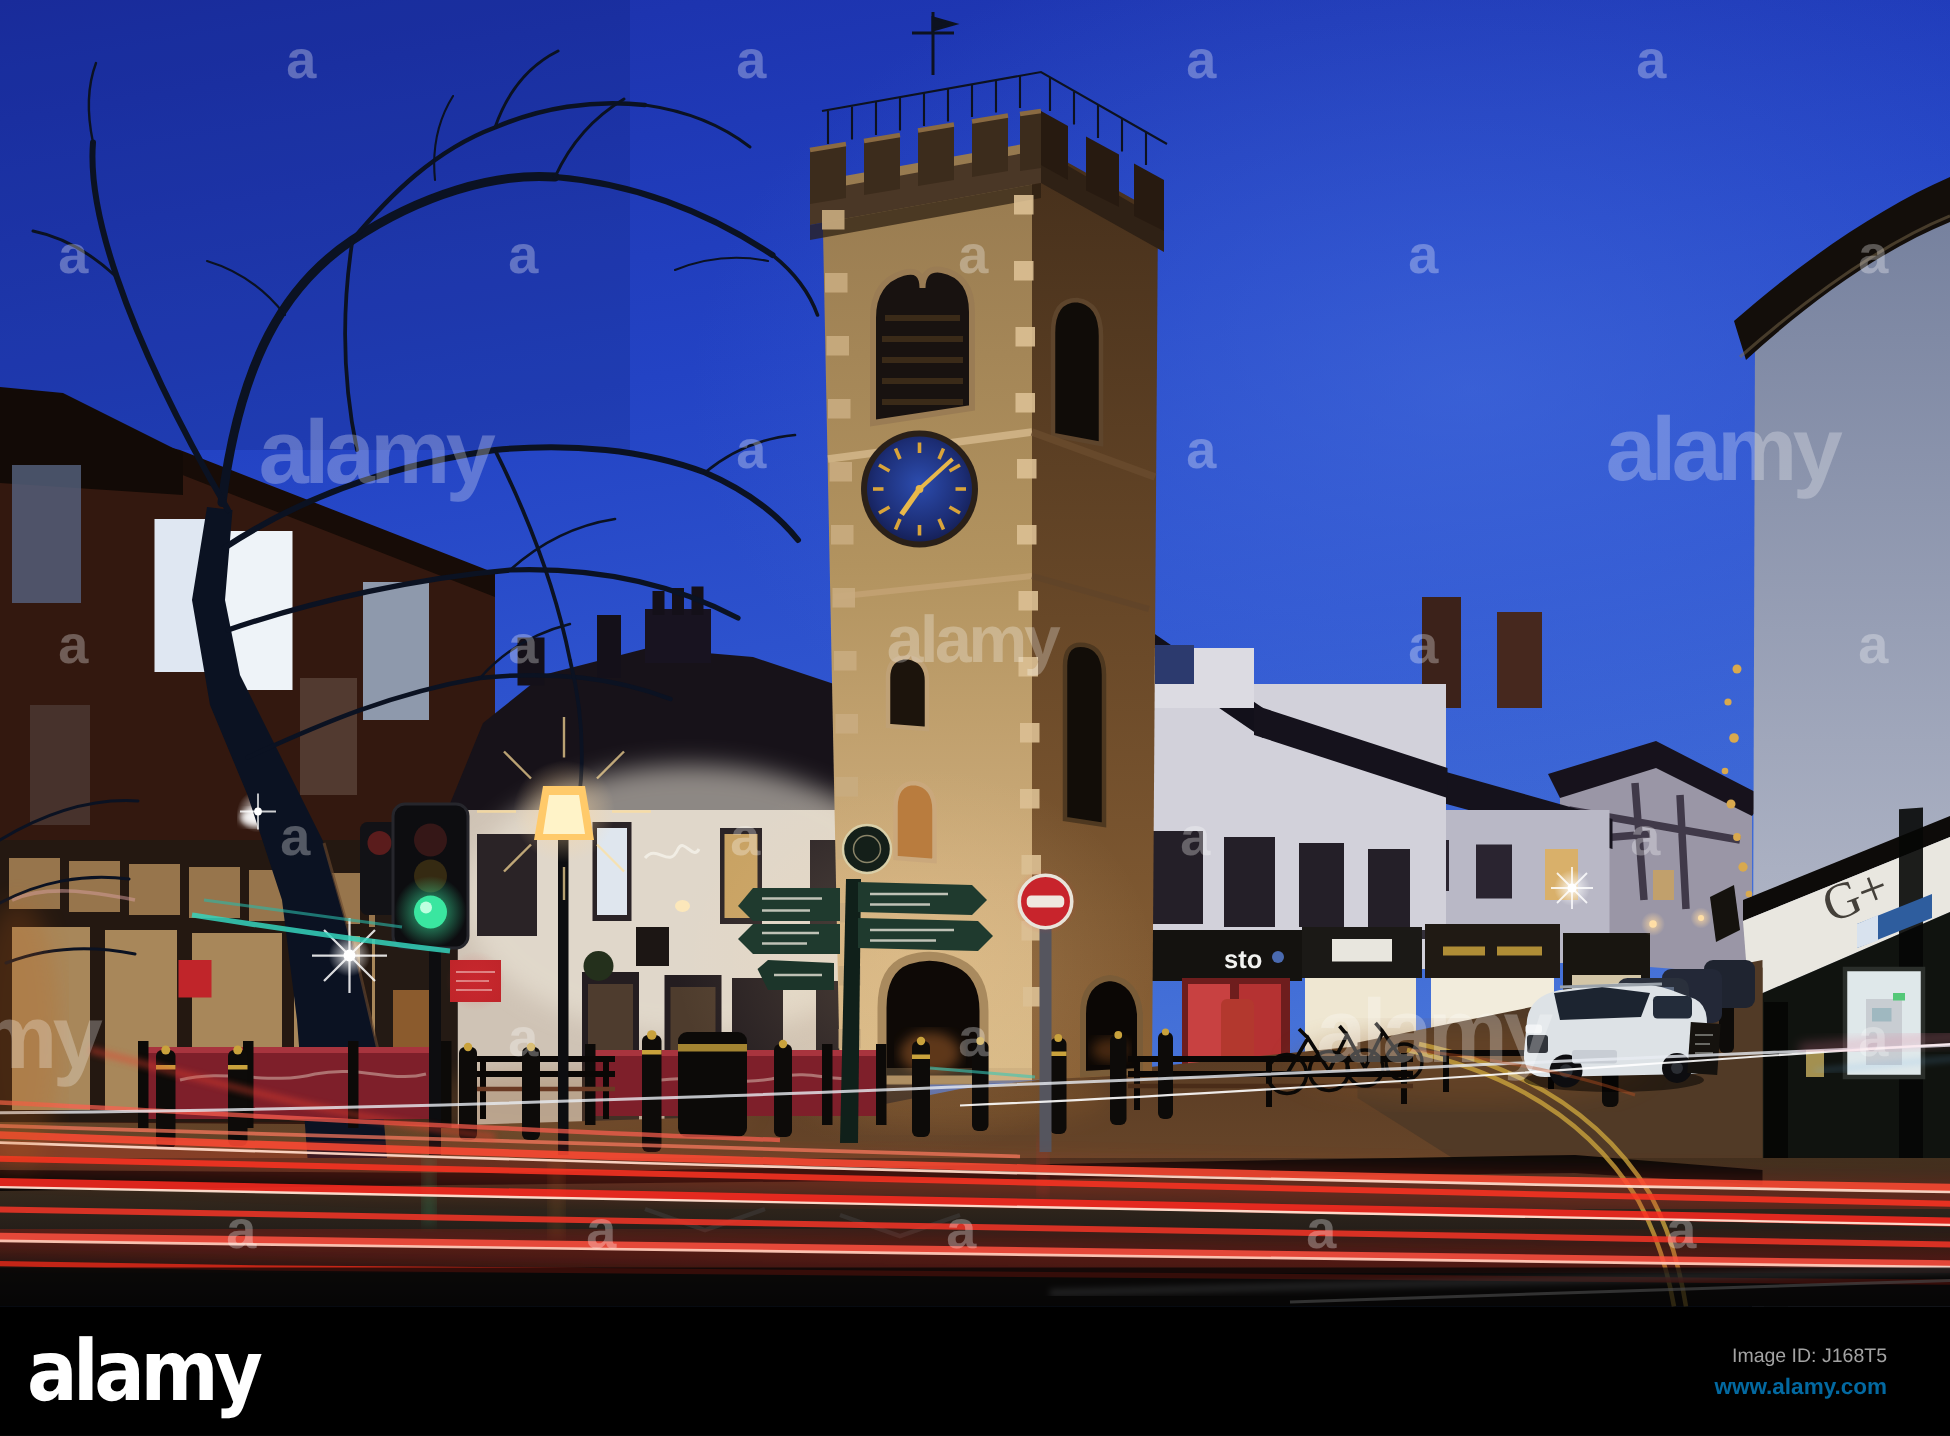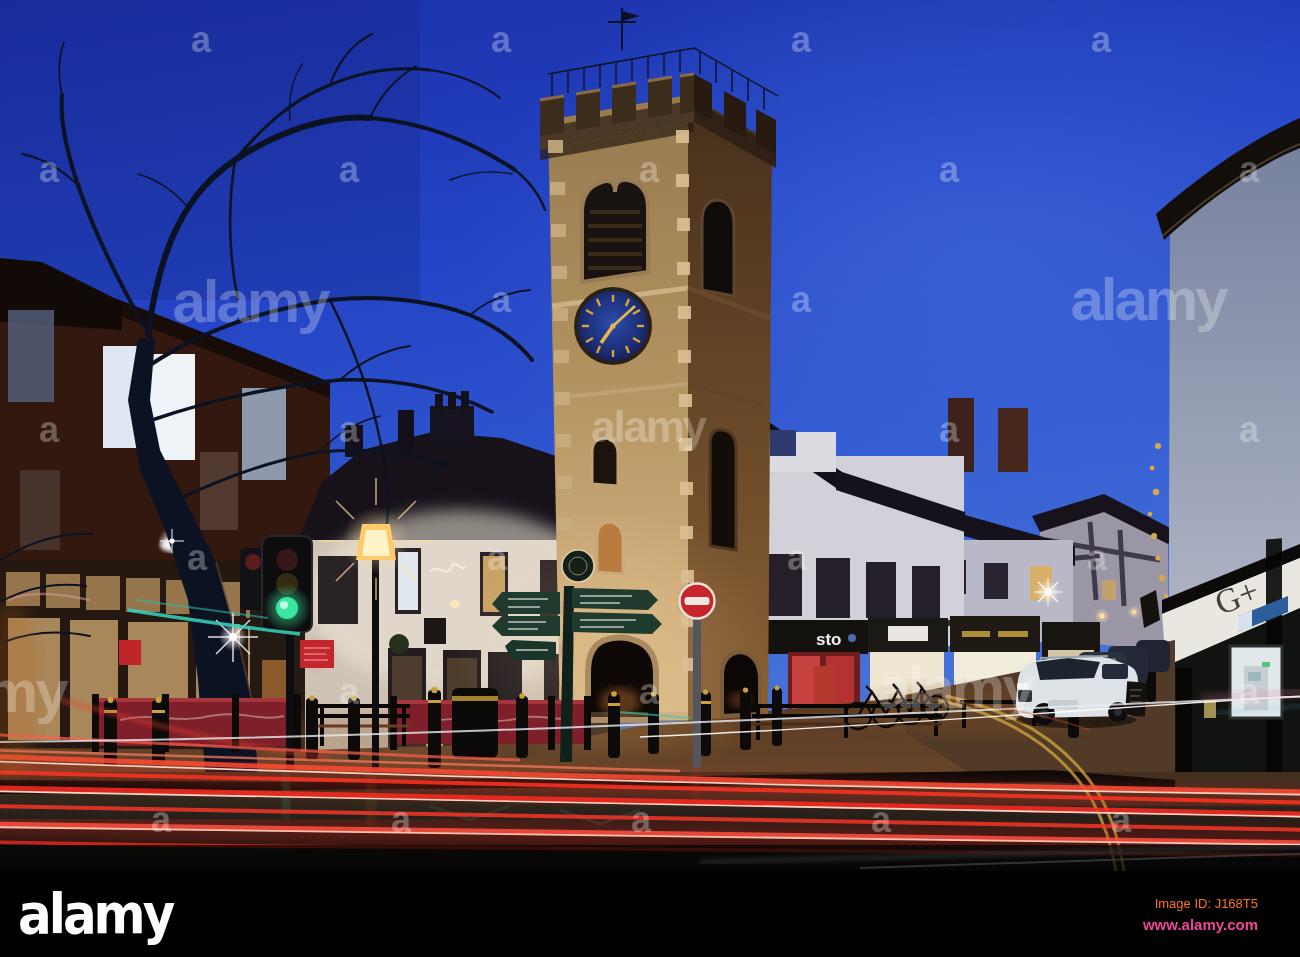--- a/index.html
+++ b/index.html
@@ -9,22 +9,22 @@
   .photo svg{position:absolute;left:0;top:0;}
   .wm-layer{position:absolute;left:0;top:0;width:100%;height:100%;pointer-events:none;}
   .wm{position:absolute;transform:translate(-50%,-50%);font-weight:bold;
       font-family:"Liberation Sans",sans-serif;letter-spacing:-0.05em;line-height:1;}
   .footer{position:absolute;left:0;top:871px;width:1300px;height:86px;background:#000;
           display:flex;align-items:center;justify-content:space-between;
           padding:0 42px 0 18px;box-sizing:border-box;}
   .footer .logo{color:#fff;font-size:50px;font-weight:bold;letter-spacing:-3px;
                 font-family:"DejaVu Sans",sans-serif;transform:scaleY(1.12);}
   .footer .right{text-align:right;}
-  .footer .imgid{color:#f97316;font-size:13px;margin-bottom:5px;}
-  .footer .url{color:#ec4899;font-size:15px;font-weight:bold;}
+  .footer .imgid{color:#a3a3a3;font-size:13px;margin-bottom:5px;}
+  .footer .url{color:#0369a1;font-size:15px;font-weight:bold;}
 </style>
 </head>
 <body>
 
 <div class="stage">
  <div class="photo" aria-label="Medieval stone clock tower at dusk on a town street corner with shops, street lamps, a green traffic light, a no-entry sign and red traffic light trails in the foreground">
   <svg width="1300" height="871" viewBox="0 0 1300 871">
    <defs>
     <linearGradient id="sky" x1="0" y1="0" x2="0.25" y2="1">
       <stop offset="0" stop-color="#1b2fa8"></stop>

